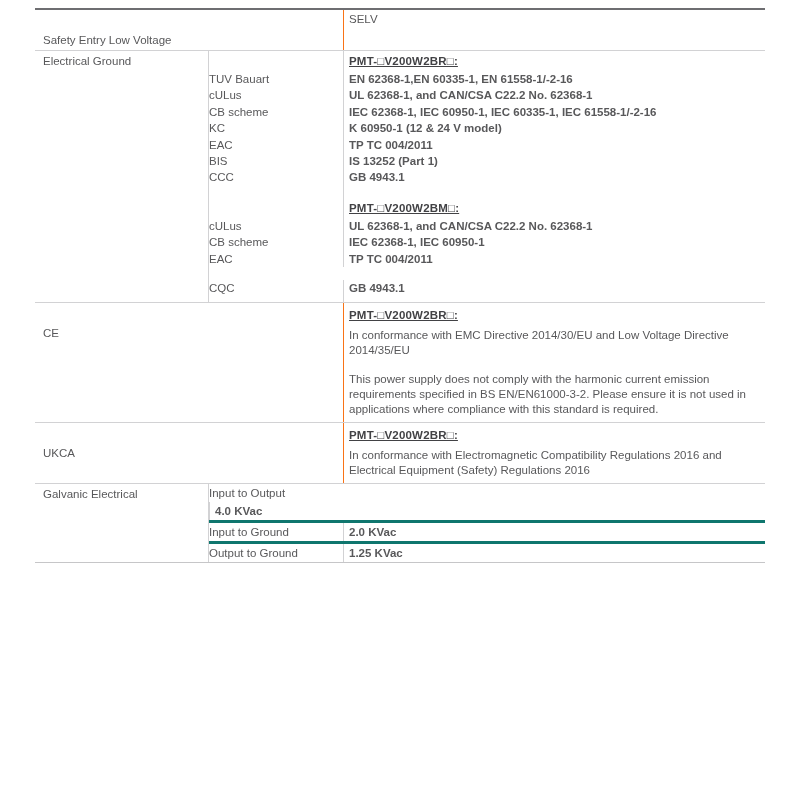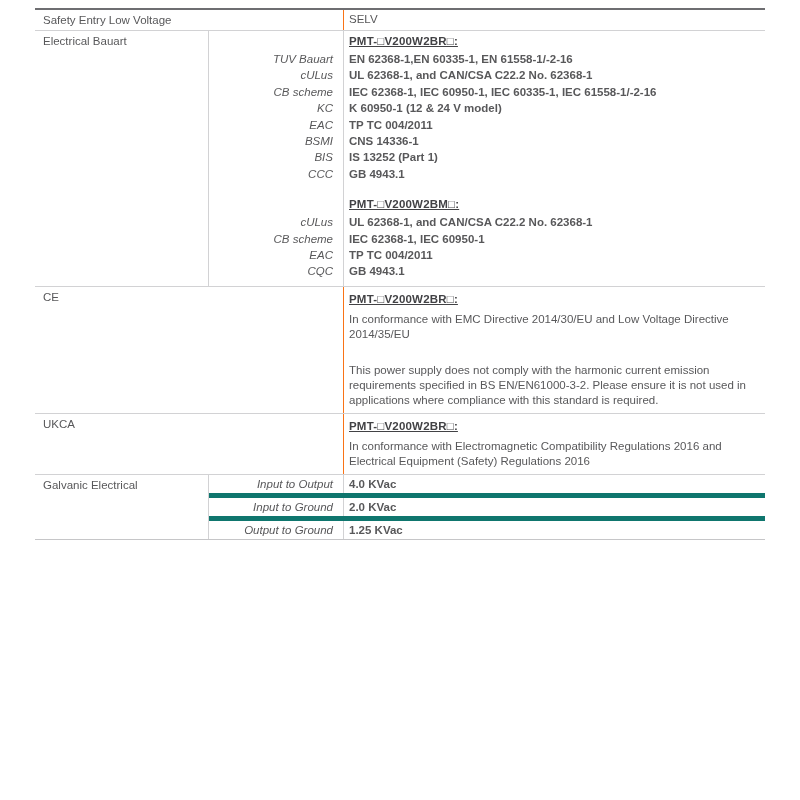--- a/index.html
+++ b/index.html
@@ -27,21 +27,21 @@
     border-bottom: 1px solid #d2d2d4;
   }
   .row:last-child { border-bottom: none; }
 
   .c1 {
     width: 173px;
     box-sizing: border-box;
     padding: 3px 8px 2px 8px;
     line-height: 15px;
   }
-  .c1.wide { width: 308px; }
+  .c1.wide { width: 308px; margin-top: 20px; }
 
   
   .c3 {
     flex: 1;
     border-left: 1px solid #f97316;
     box-sizing: border-box;
     padding: 2px 8px 2px 5px;
     line-height: 15px;
   }
 
@@ -49,70 +49,69 @@
   .subcol {
     flex: 1;
     border-left: 1px solid #d2d2d4;
     display: flex;
     flex-direction: column;
   }
   .subrow { display: flex; }
   .c2 {
     width: 134px;
     box-sizing: border-box;
-    text-align: right;
+    text-align: left;
     padding-right: 10px;
     line-height: 16.4px;
-    font-style: italic;
   }
   .c3b {
     flex: 1;
     border-left: 1px solid #d2d2d4;
     box-sizing: border-box;
     padding-left: 5px;
     line-height: 16.4px;
     font-weight: bold;
   }
   .subrow.title-row .c2, .subrow.title-row .c3b { line-height: 19px; padding-top: 1px; }
   .subrow.spacer .c2, .subrow.spacer .c3b { height: 12px; }
-  .subrow.pad-bottom .c2, .subrow.pad-bottom .c3b { padding-bottom: 6px; }
+  .subrow.pad-bottom .c2, .subrow.pad-bottom .c3b { padding-bottom: 6px; margin-top: 13px; }
 
   .bold {
     font-weight: bold;
     color: #424245;
     letter-spacing: 0.2px;
     text-decoration: underline;
   }
 
   
   .paras { padding: 2px 10px 5px 5px; }
   .paras .model-title { line-height: 19px; padding-top: 1px; }
   .paras p {
     margin: 3px 0 0 0;
     line-height: 15px;
   }
-  .paras p.second { margin-top: 21px; }
-
-  
-  .gal .subrow { border-top: 5px solid #0f766e; }
-  .gal .subrow:first-child { border-top: none; }
+  .paras p.second { margin-top: 14px; }
+
+  
+  .gal .subrow { border-top: 3px solid #0f766e; }
+  .gal .subrow:first-child { border-top: none; flex-direction: column; }
   .gal .c2, .gal .c3b { line-height: 14px; padding-top: 2px; padding-bottom: 2px; }
 </style>
 </head>
 <body>
 
 <div class="spec-table">
 
   <div class="row">
     <div class="c1 wide">Safety Entry Low Voltage</div>
     <div class="c3">SELV</div>
   </div>
 
   <div class="row">
-    <div class="c1">Electrical Bauart</div>
+    <div class="c1">Electrical Ground</div>
     <div class="subcol">
 
       <div class="subrow title-row">
         <div class="c2"></div>
         <div class="c3b bold">PMT-□V200W2BR□:</div>
       </div>
 
       <div class="subrow">
         <div class="c2">TUV Bauart</div>
         <div class="c3b">EN 62368-1,EN 60335-1, EN 61558-1/-2-16</div>
@@ -125,24 +124,20 @@
         <div class="c2">CB scheme</div>
         <div class="c3b">IEC 62368-1, IEC 60950-1, IEC 60335-1, IEC 61558-1/-2-16</div>
       </div>
       <div class="subrow">
         <div class="c2">KC</div>
         <div class="c3b">K 60950-1 (12 &amp; 24 V model)</div>
       </div>
       <div class="subrow">
         <div class="c2">EAC</div>
         <div class="c3b">TP TC 004/2011</div>
-      </div>
-      <div class="subrow">
-        <div class="c2">BSMI</div>
-        <div class="c3b">CNS 14336-1</div>
       </div>
       <div class="subrow">
         <div class="c2">BIS</div>
         <div class="c3b">IS 13252 (Part 1)</div>
       </div>
       <div class="subrow">
         <div class="c2">CCC</div>
         <div class="c3b">GB 4943.1</div>
       </div>
 

